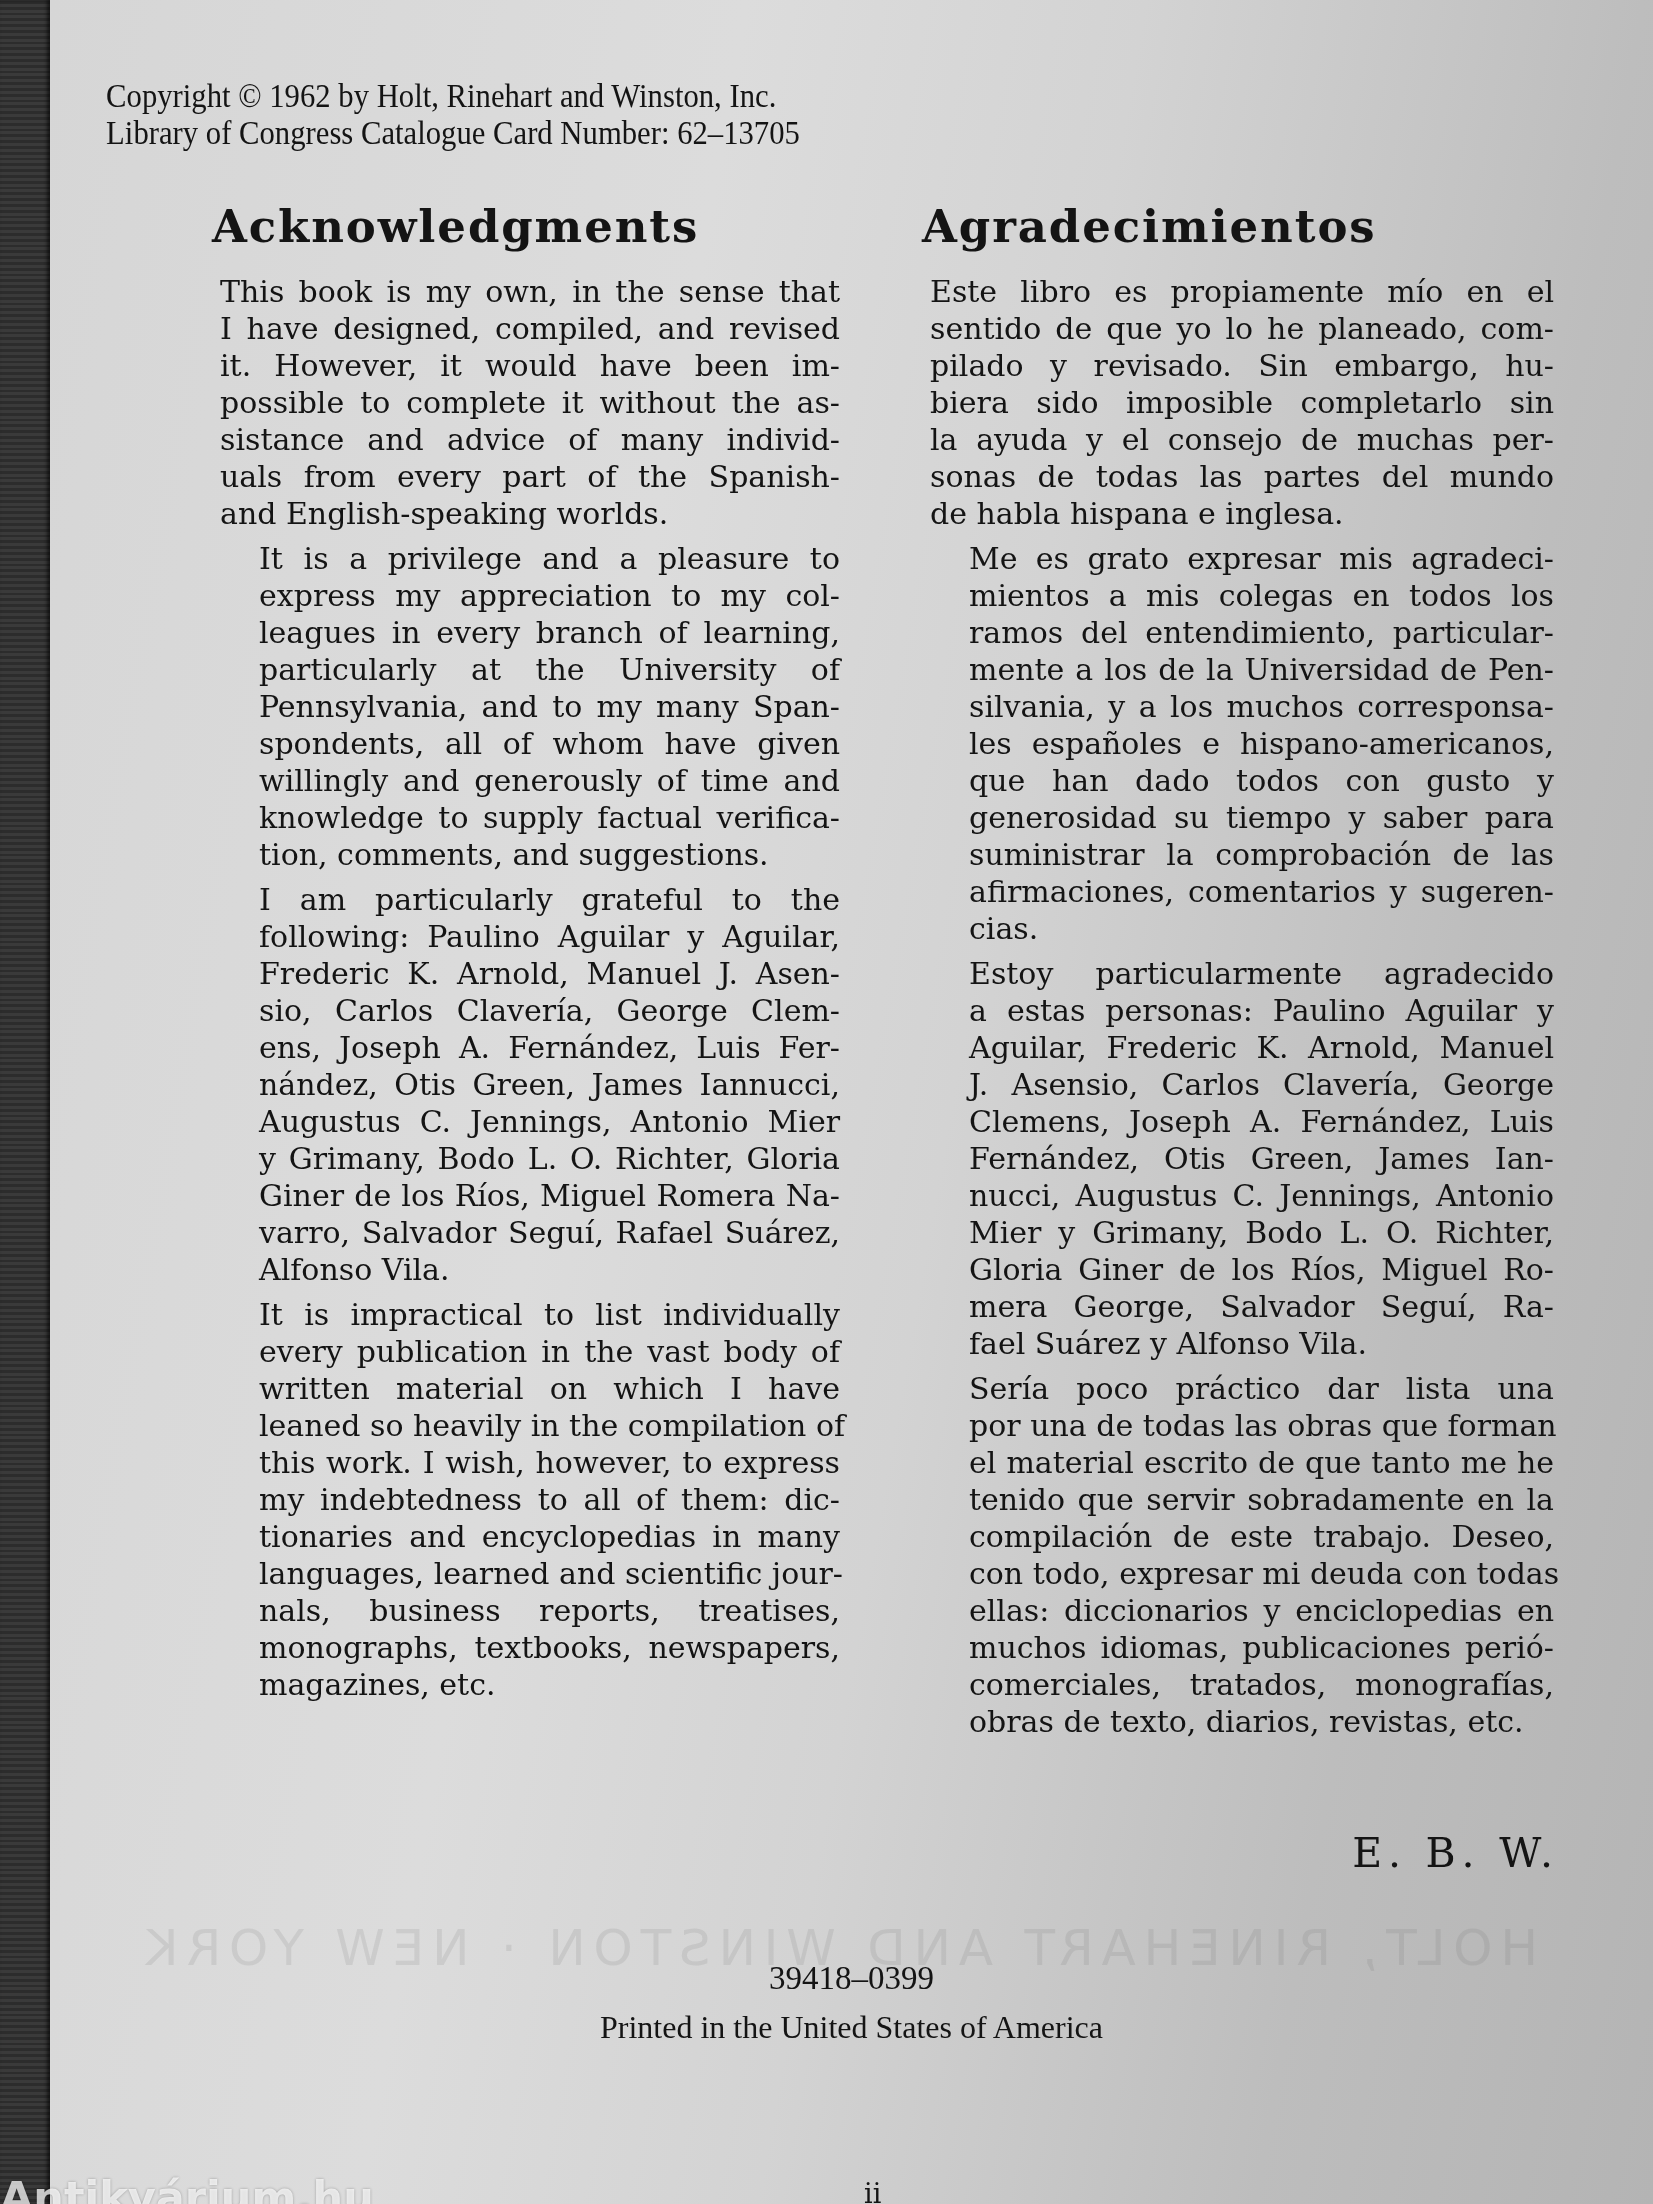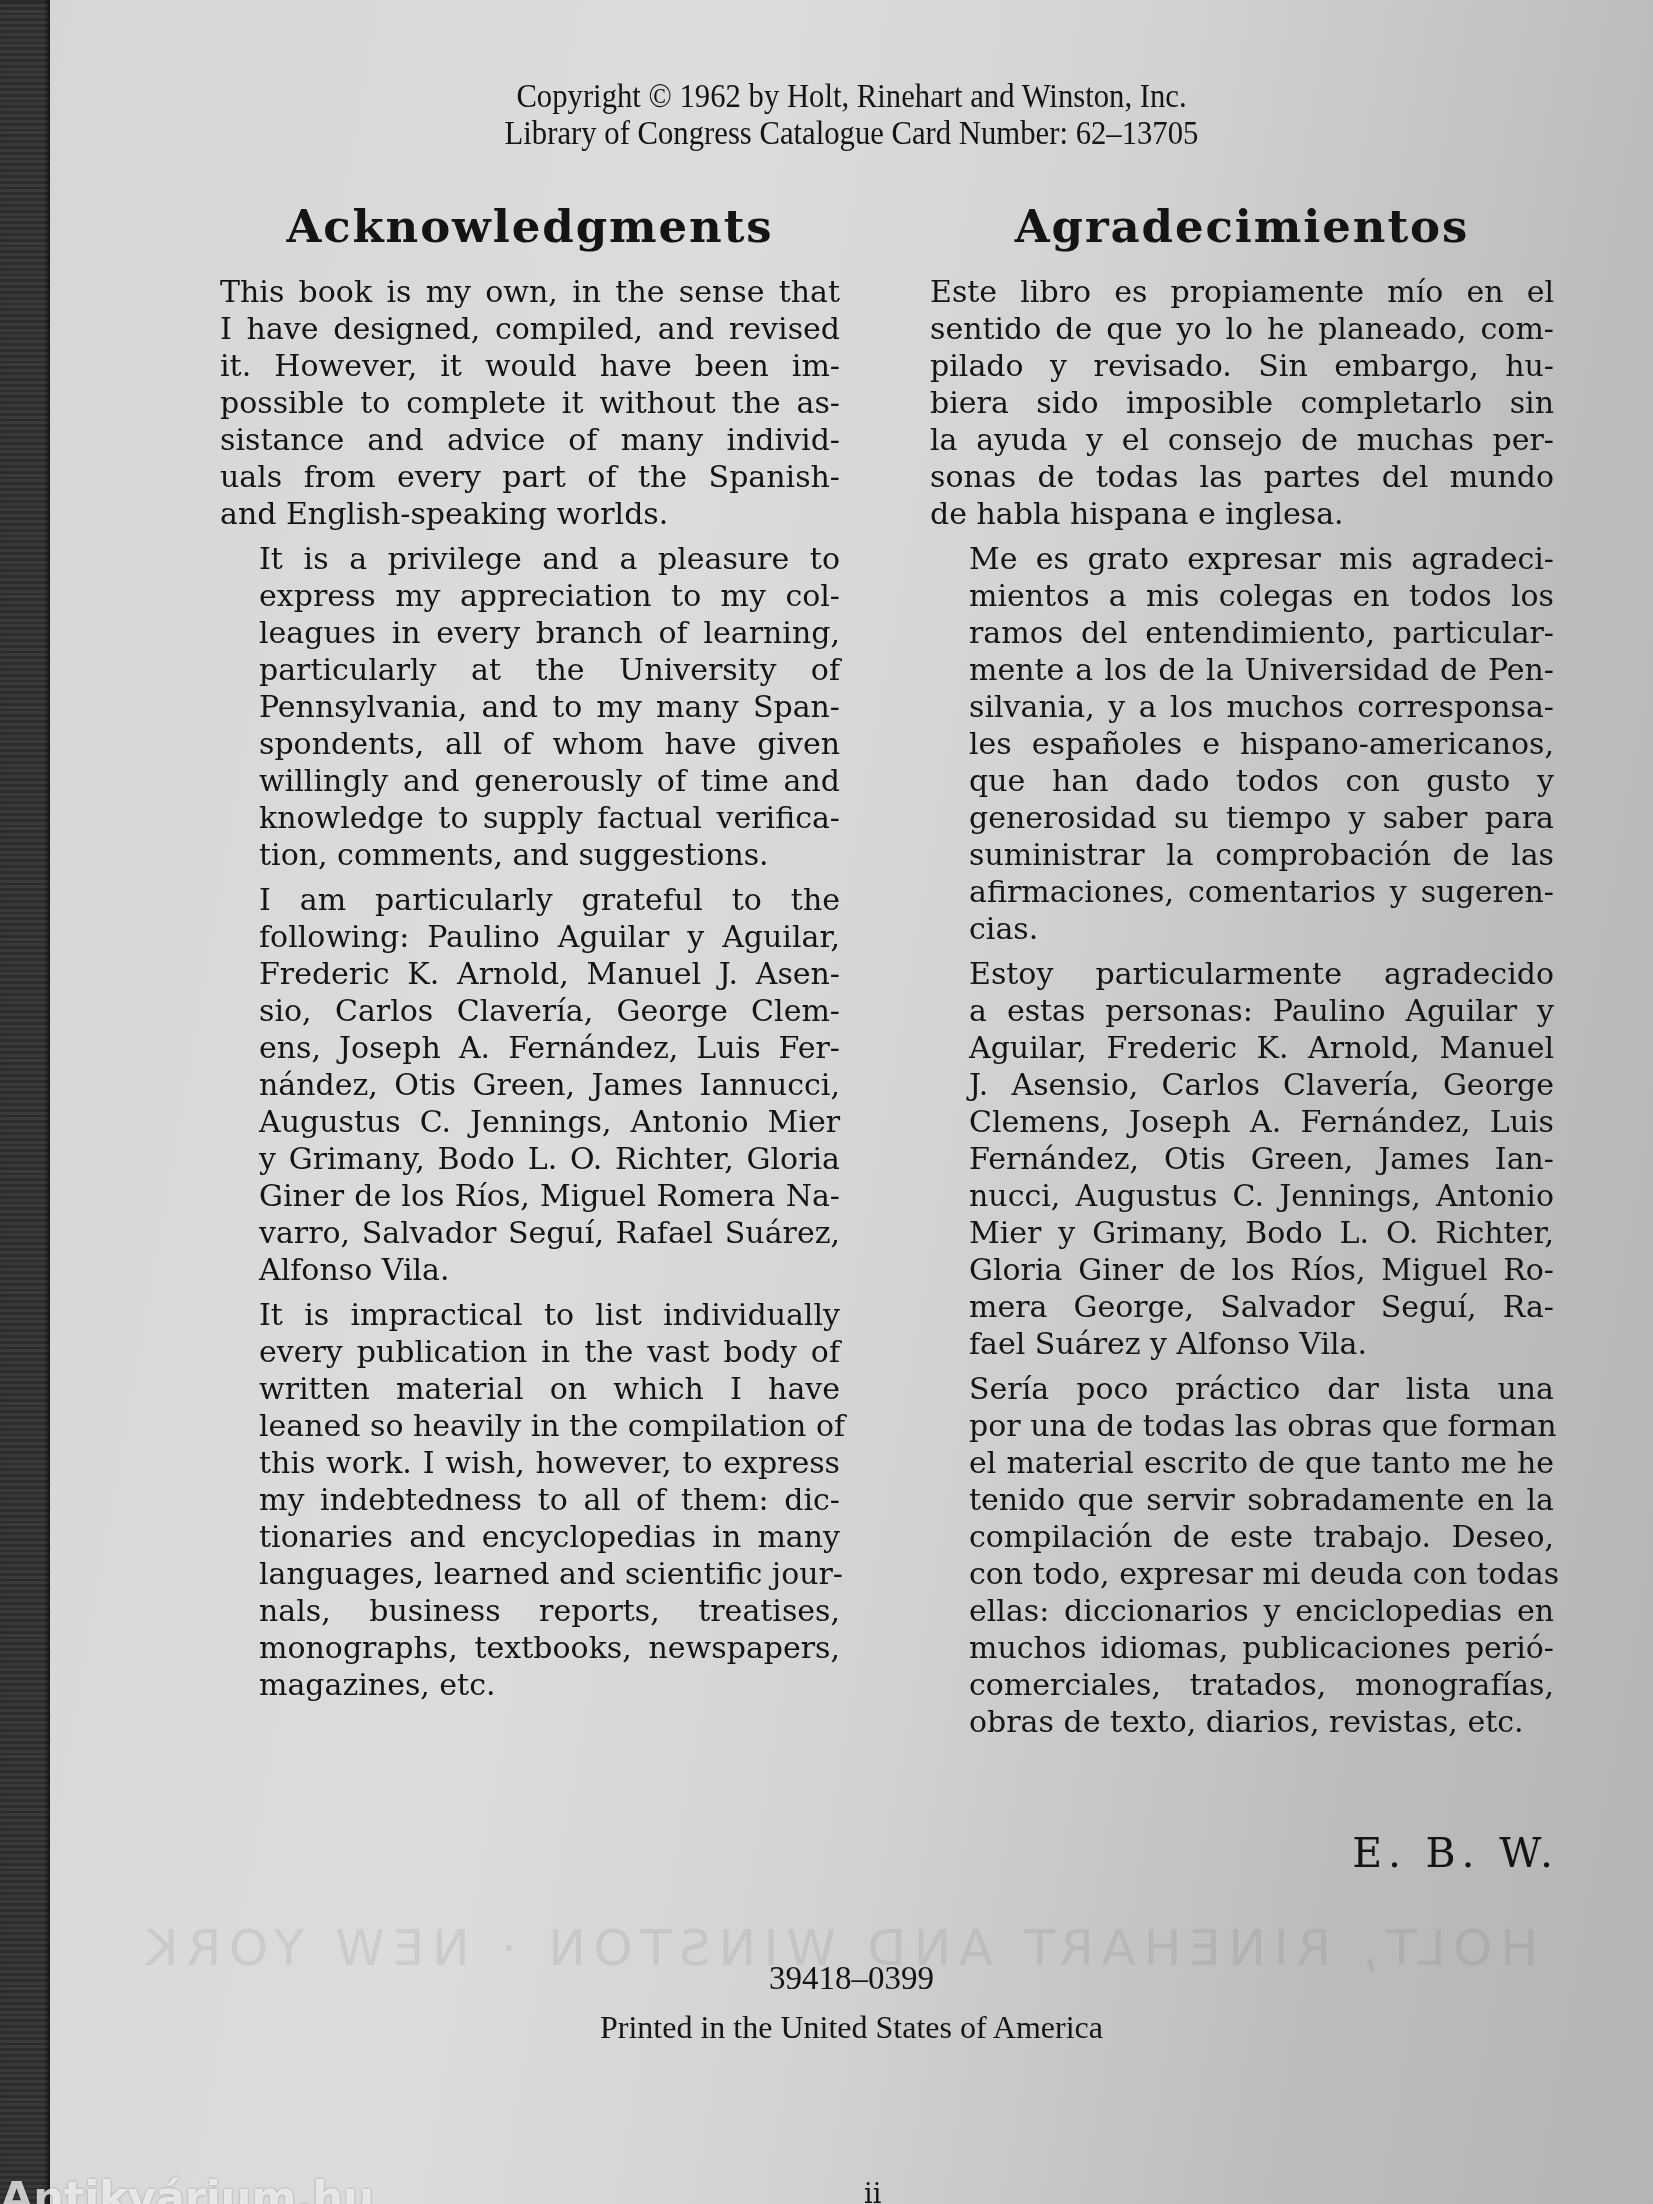--- a/index.html
+++ b/index.html
@@ -18,31 +18,31 @@
   .page {
     position: absolute; left: 50px; top: 0; width: 1603px; height: 2205px;
     background: linear-gradient(100deg, #d6d6d6 0%, #dcdcdc 35%, #d3d3d3 55%, #bdbdbd 80%, #b4b4b4 100%);
   }
   .ghost {
     position: absolute; left: 189px; top: 1919px; width: 1349px;
     font-family: "DejaVu Sans", sans-serif; font-size: 50px; letter-spacing: 7.8px;
     color: rgba(90,90,90,0.12); transform: scaleX(-1); white-space: nowrap; text-align: center;
   }
   .copyright {
-    position: absolute; top: 78px; left: 50px; width: 1603px; text-align: center;
+    position: absolute; top: 78px; left: 50px; width: 1603px; 
     font-family: "Liberation Serif", serif; font-size: 33px; line-height: 37px;
   }
   .copyright div { transform: scaleX(0.93); }
   .col {
     position: absolute; top: 199px; width: 636px;
   }
   .col.left { left: 212px; }
   .col.right { left: 922px; width: 640px; }
   .heading {
-    text-align: center; font-weight: bold; font-size: 45px; letter-spacing: 1.9px;
+    font-weight: bold; font-size: 45px; letter-spacing: 1.9px;
     margin: 0 0 17.5px 0; line-height: 56px;
   }
   .para {
     font-family: "DejaVu Serif", serif; font-size: 30px; line-height: 37px;
     text-align: justify; margin: 8px; hyphens: manual;
   }
   .para.indent { text-indent: 39px; }
   .para .ln { display: block; text-align: justify; text-align-last: justify; white-space: nowrap; }
   .para .ln.last { text-align-last: left; }
   .sig {

